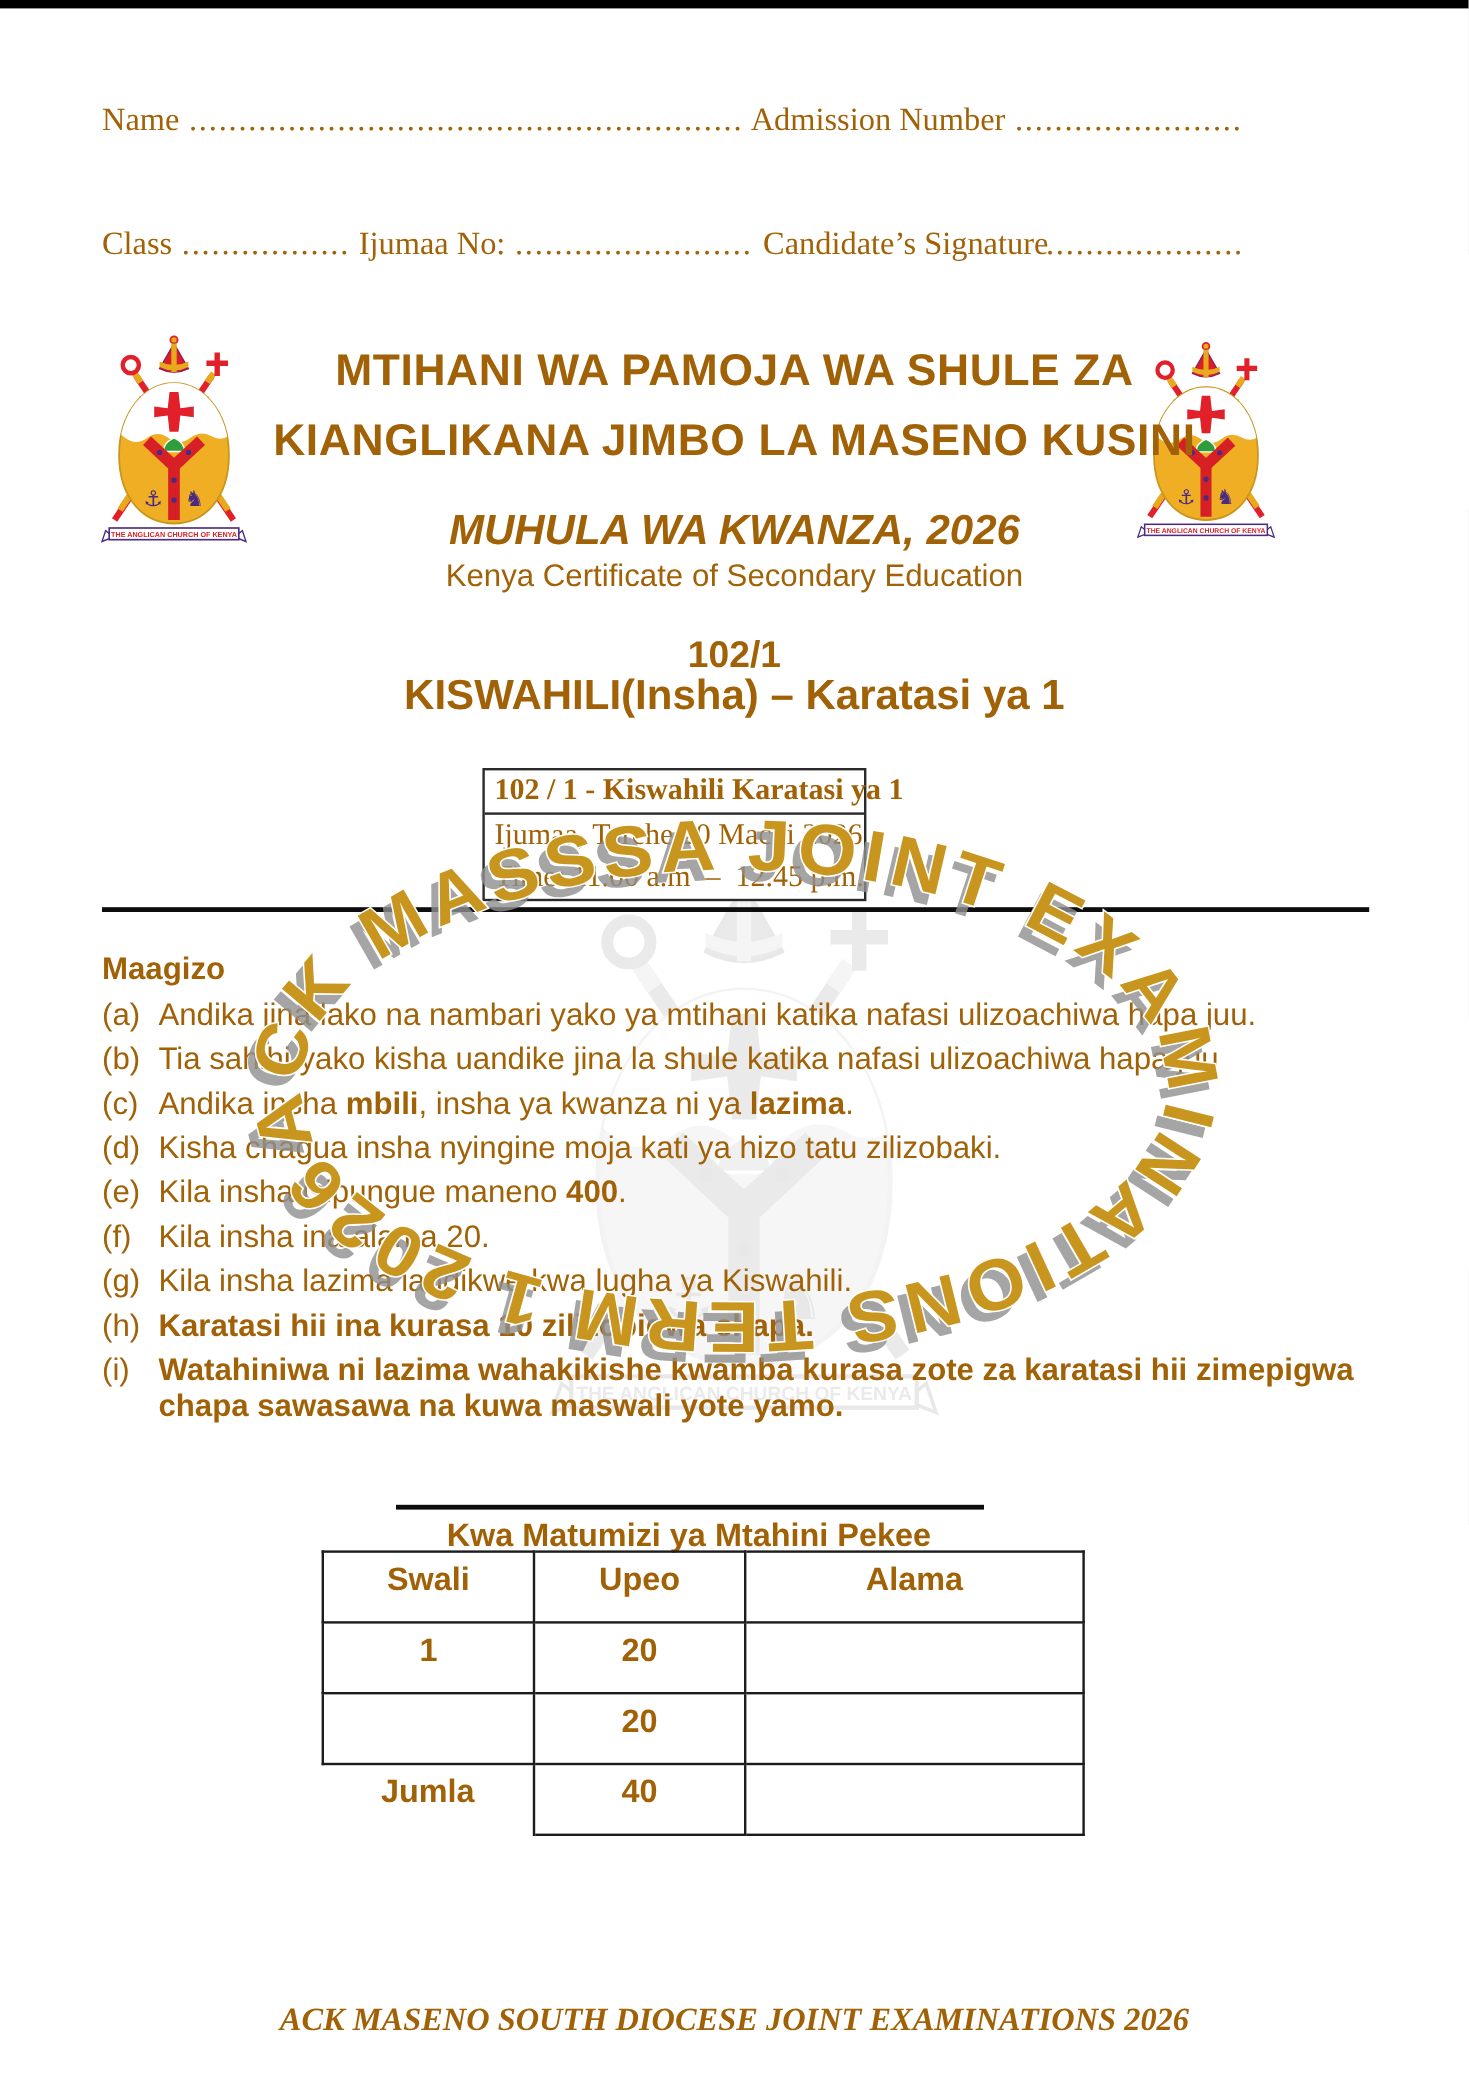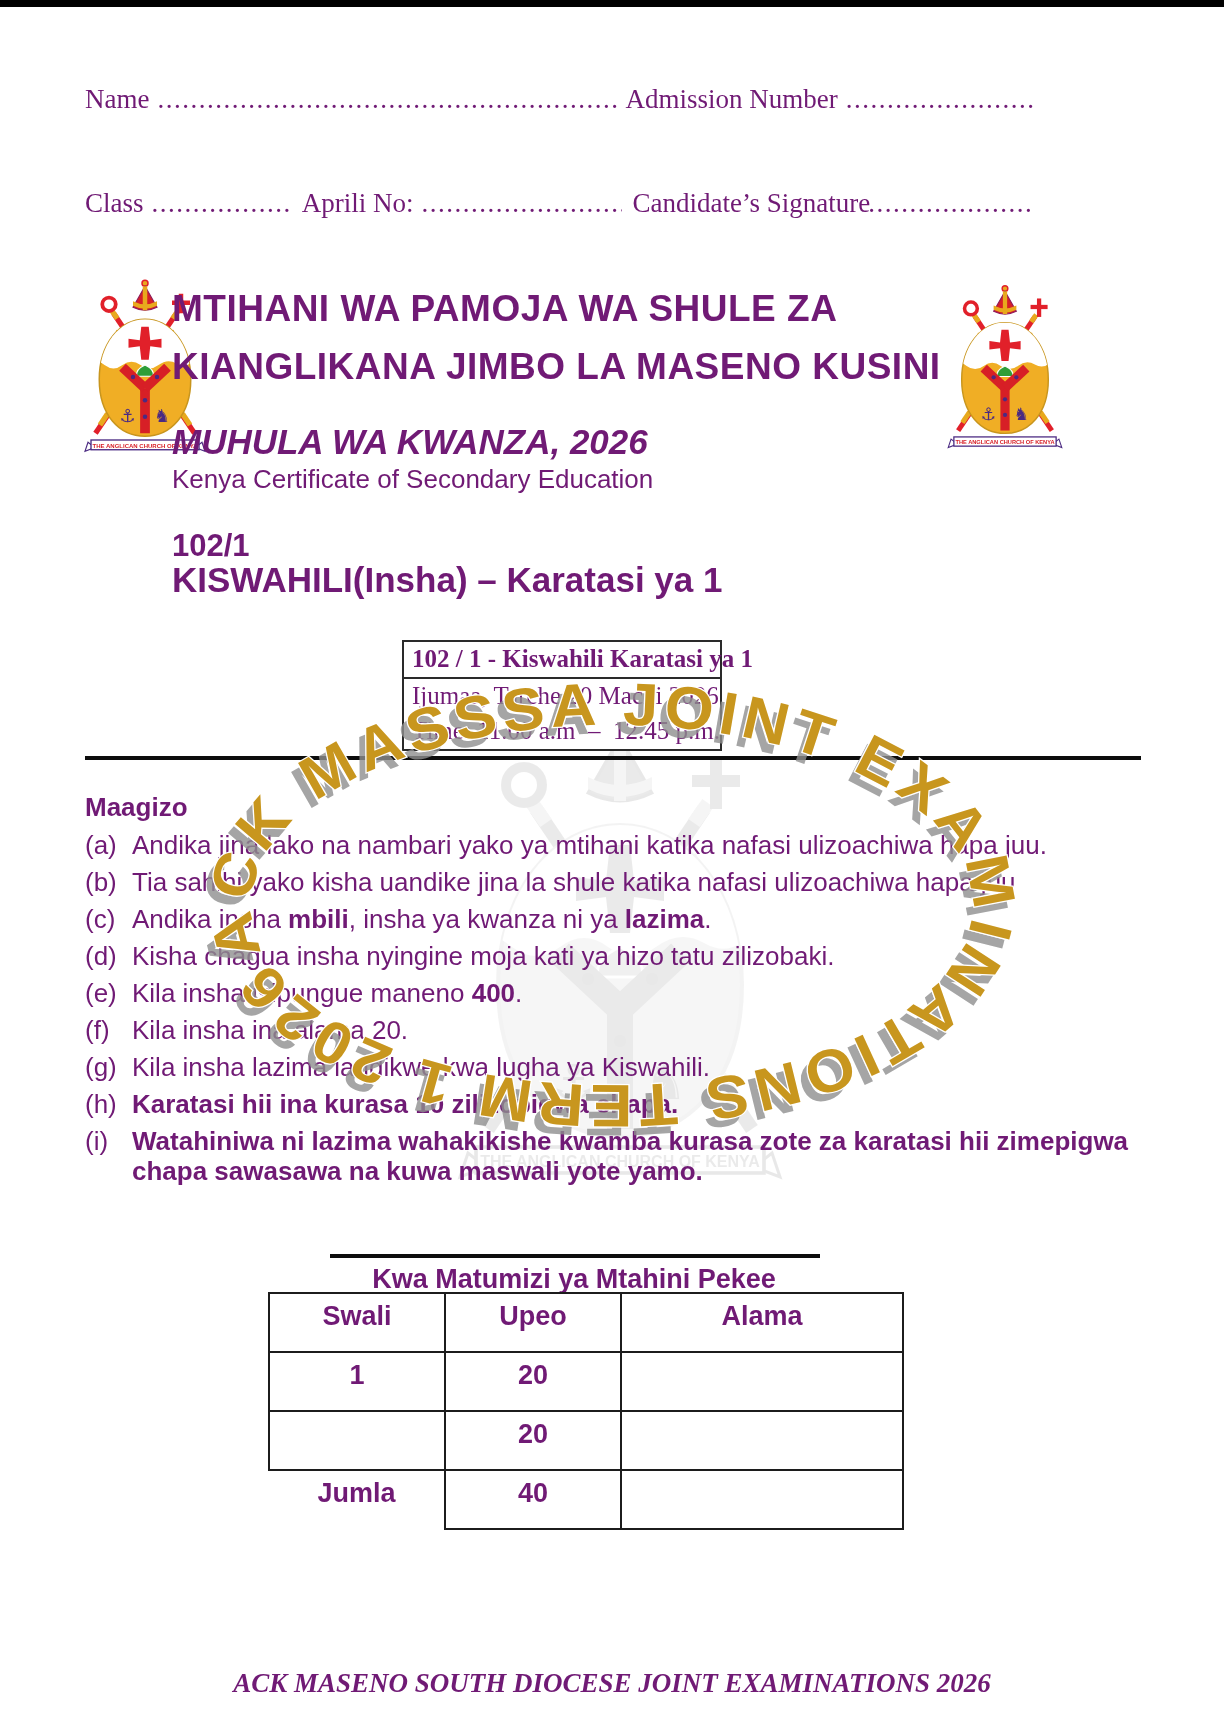--- a/index.html
+++ b/index.html
@@ -1,35 +1,35 @@
 <!DOCTYPE html>
 <html><head>
 <meta charset="utf-8">
 <style>
   html,body{margin:0;padding:0;background:#e8e8e8;}
   .page{
     position:relative;width:1224px;height:1730px;margin:0 auto;background:#ffffff;
-    overflow:hidden;font-family:"Liberation Sans","DejaVu Sans",sans-serif;color:#701a75;
+    overflow:hidden;font-family:"Liberation Sans","DejaVu Sans",sans-serif;color:#a16207;
   }
   .serif{font-family:"Liberation Serif","DejaVu Serif",serif;}
   .abs{position:absolute;}
   .top-strip{left:0;top:0;width:1224px;height:7px;background:#000;}
 
   
   .fill-line{left:85px;width:950px;display:flex;align-items:baseline;font-size:27px;white-space:nowrap;}
   .fill-line .lbl{margin-right:8px;}
   .dots{display:inline-block;overflow:hidden;white-space:nowrap;letter-spacing:1.5px;}
   .d-name{width:462px;}
   .d-adm{width:190px;}
   .d-class{width:148px;}
   .d-index{width:212px;}
   .d-sig{width:176px;margin-left:-2px;}
 
   
-  .cline{left:172px;width:880px;}
+  .cline{left:172px;width:880px;text-align:center;}
   .t-main{font-size:37px;font-weight:bold;letter-spacing:.5px;}
   .t-term{font-size:35px;font-weight:bold;}
   .t-kcse{font-size:26px;}
   .t-code{font-size:31px;font-weight:bold;}
   .t-paper{font-size:35px;font-weight:bold;}
   .t-date{font-size:29px;}
 
   
   .sched{left:402px;top:640px;width:316px;border:2px solid #2a2a2a;background:#fff;}
   .sched .row{font-size:25px;padding:3px 8px 4px 8px;white-space:pre;}
@@ -137,21 +137,21 @@
   <div class="abs fill-line serif" style="top:84px;">
     <span class="lbl">Name</span>
     <span class="dots d-name">................................................................................................</span>
     <span class="lbl" style="margin-left:8px;">Admission Number</span>
     <span class="dots d-adm">................................................................................................</span>
   </div>
 
   <div class="abs fill-line serif" style="top:188px;justify-content:center;">
     <span class="lbl">Class</span>
     <span class="dots d-class">................................................................................................</span>
-    <span class="lbl" style="margin-left:10px;">Aprili No:</span>
+    <span class="lbl" style="margin-left:10px;">Ijumaa No:</span>
     <span class="dots d-index">................................................................................................</span>
     <span class="lbl" style="margin-left:10px;margin-right:0;">Candidate’s Signature</span>
     <span class="dots d-sig">................................................................................................</span>
   </div>
 
   <svg class="abs logo-left" viewBox="0 0 200 238">
     <use href="#ack-crest"></use>
   </svg>
   <svg class="abs logo-right" viewBox="0 0 200 238">
     <use href="#ack-crest"></use>

